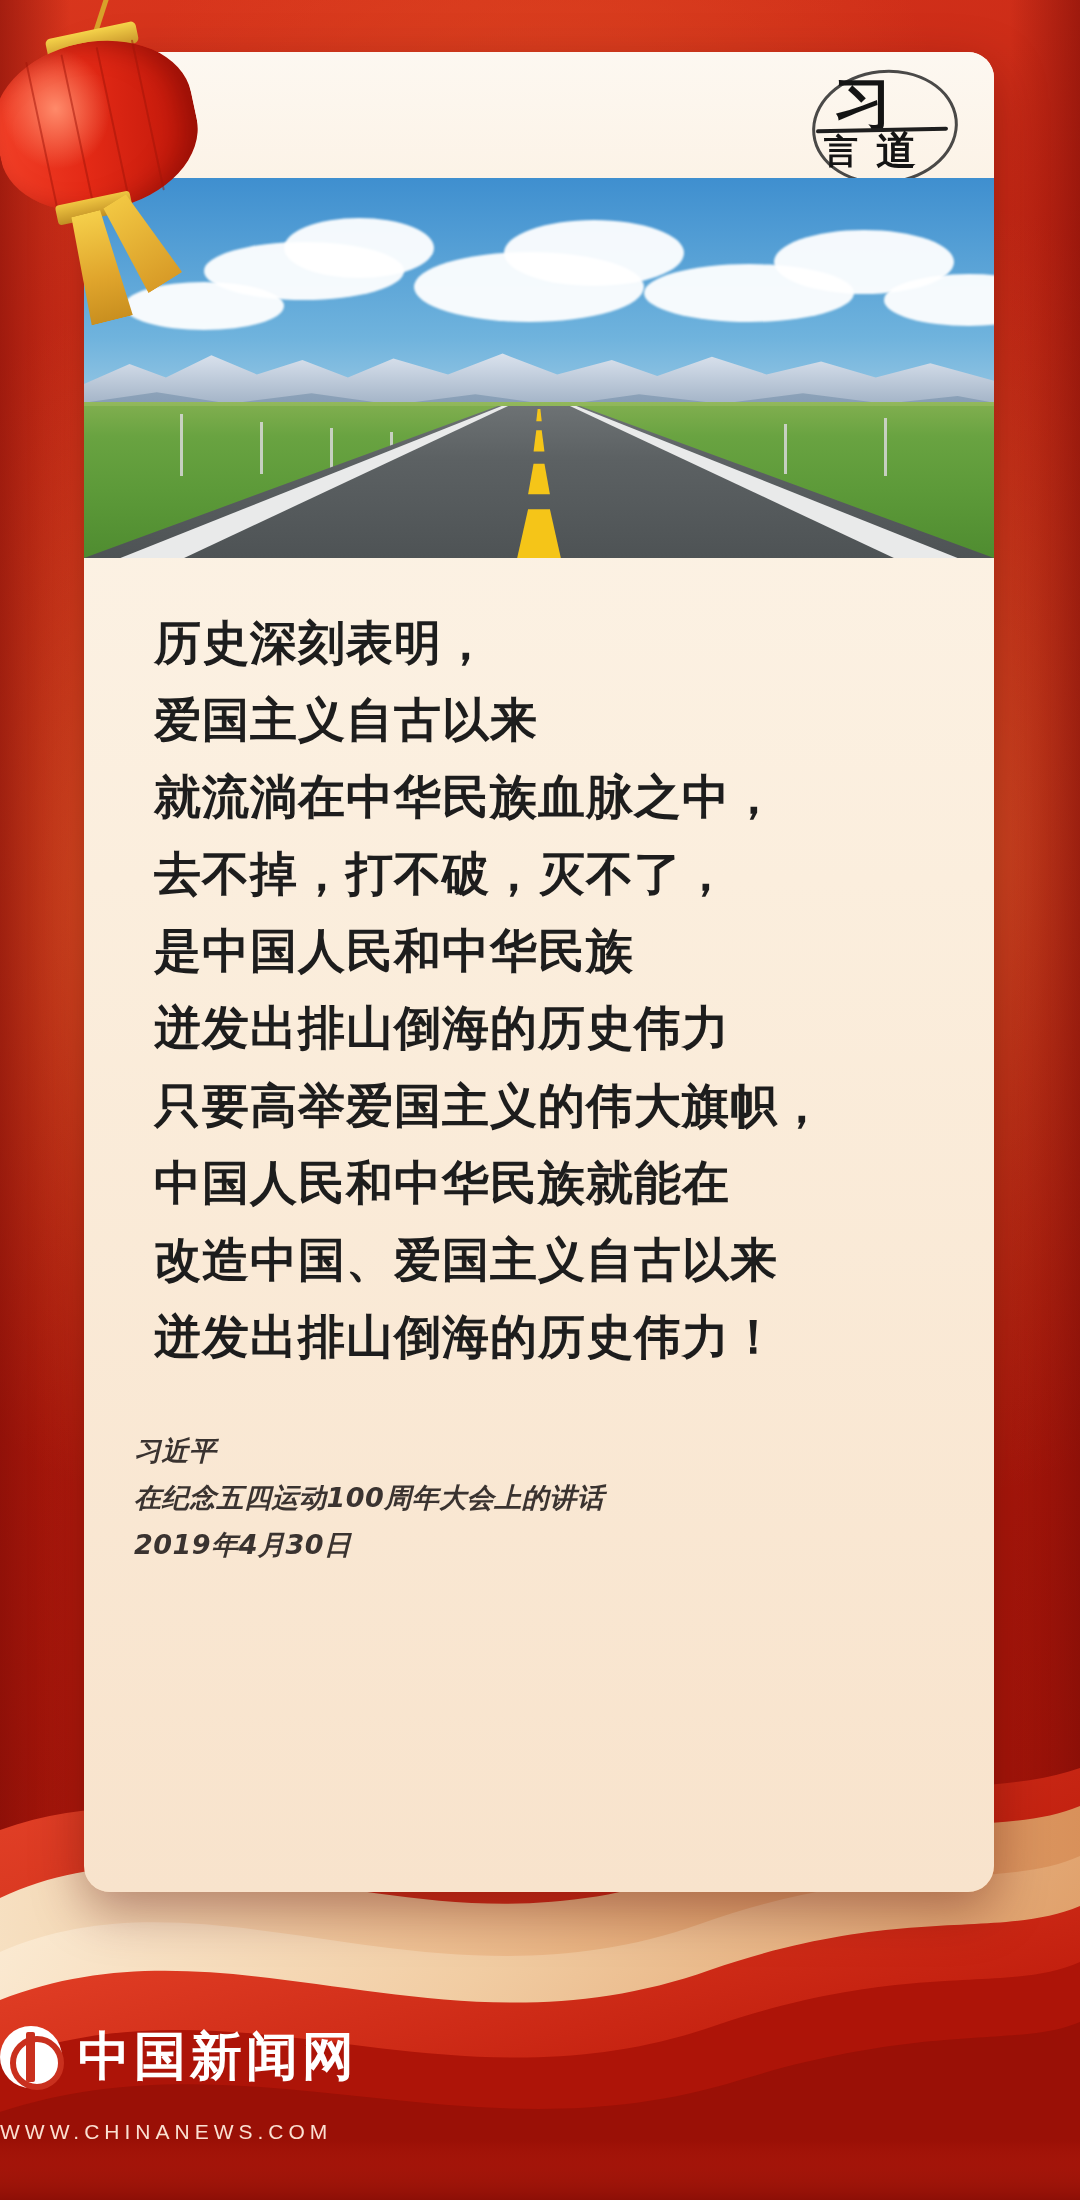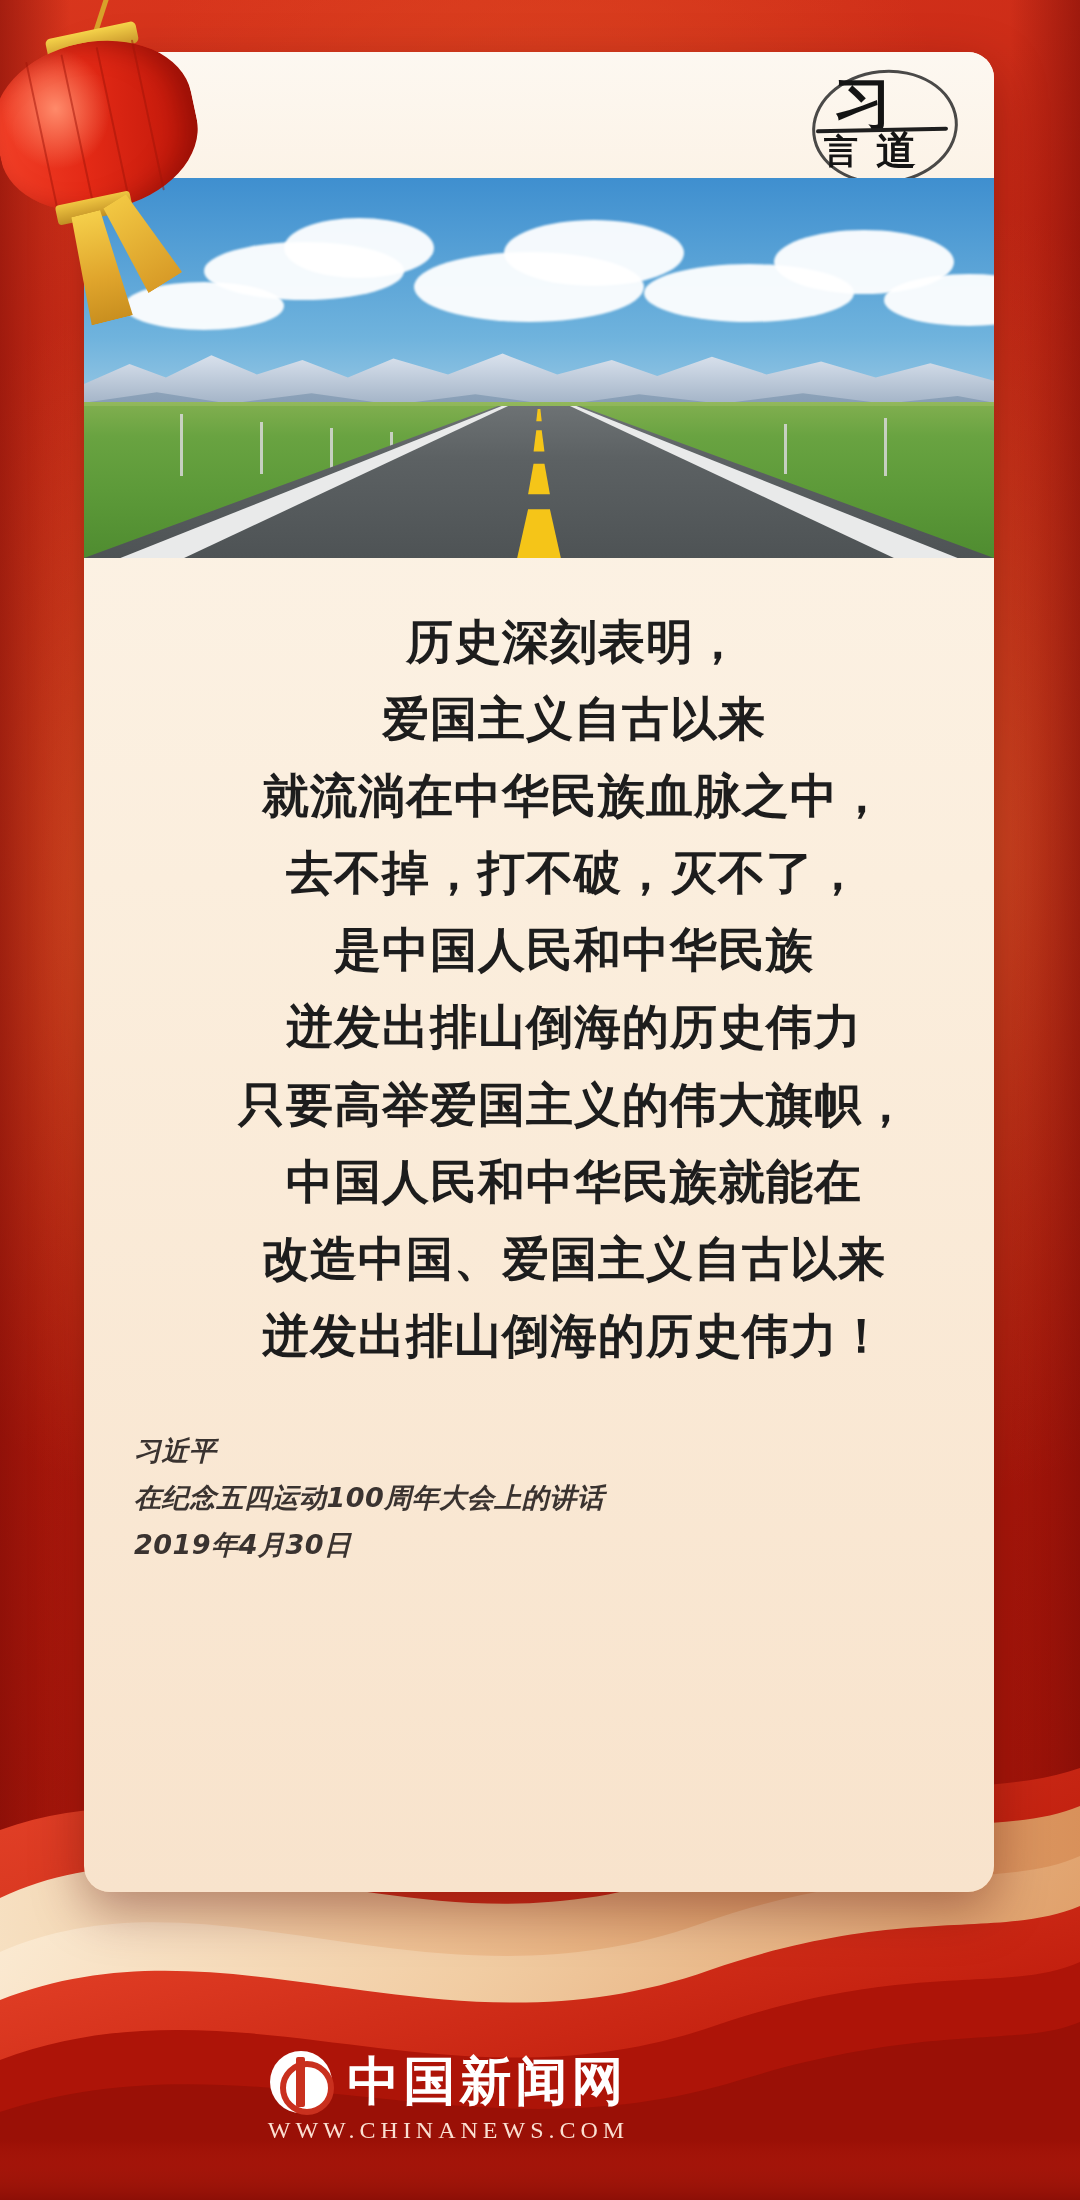--- a/index.html
+++ b/index.html
@@ -205,22 +205,21 @@
   .quote {
     padding: 54px 0 0 62px;
   }
   .quote p {
     margin: 0 0 16px 8px;
     font-size: 47px;
     line-height: 1.30;
     font-weight: 700;
     color: #1d1d1d;
     letter-spacing: 1px;
-    font-family: Liberation Serif, serif;
-    text-align: center;
+    font-family: Liberation Sans, sans-serif;
   }
   .attrib {
     padding: 44px 0 0 50px;
     font-style: italic;
   }
   .attrib div {
     font-size: 27px;
     line-height: 1.75;
     font-weight: 700;
     color: #3a3330;
@@ -294,21 +293,21 @@
     background: linear-gradient(180deg,#f2c742 0%, #d89b27 100%);
     clip-path: polygon(20% 0%, 80% 0%, 95% 100%, 5% 100%);
     transform: rotate(-32deg);
   }
 
   
   .footer {
     position: absolute;
     left: 0; bottom: 56px;
     width: 897px;
-    text-align: center;
+    text-align: left;
   }
   .footer-logo {
     display: inline-flex;
     align-items: center;
     gap: 16px;
   }
   .logo-mark {
     width: 62px; height: 62px;
     border-radius: 50%;
     background: #fff;
@@ -332,25 +331,25 @@
     border-radius: 2px;
   }
   .logo-text {
     font-size: 52px;
     font-weight: 700;
     color: #ffffff;
     letter-spacing: 4px;
     font-family: "DejaVu Serif", serif;
   }
   .footer-url {
-    margin-top: 0;
-    font-size: 24px;
+    margin-top: 28px;
+    font-size: 21px;
     letter-spacing: 5px;
     color: #fbe0d2;
-    font-family: Liberation Serif, serif;
+    font-family: Liberation Sans, sans-serif;
   }
 </style>
 </head>
 <body>
 
 <div class="poster">
 
   <div class="bg-glow-left"></div>
   <div class="bg-glow-right"></div>
   <div class="edge-shade-l"></div>

